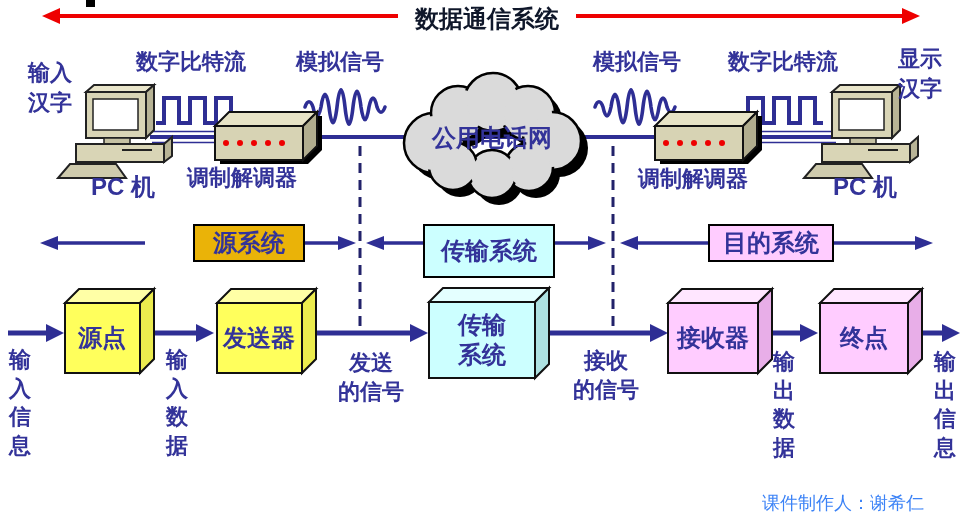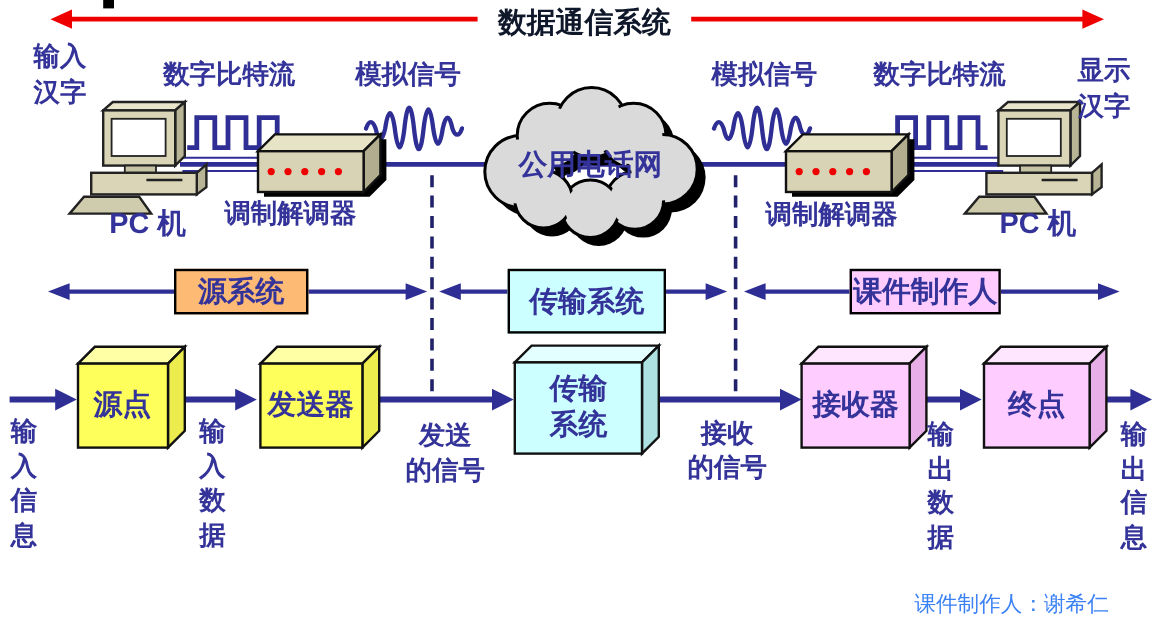--- a/index.html
+++ b/index.html
@@ -17,21 +17,21 @@
   .ml{white-space:pre-line;}
   .banner-title{
     position:absolute;color:#0f172a;font-weight:bold;font-size:24px;white-space:nowrap;
     transform:translateX(-50%);
   }
   .band-box{
     position:absolute;display:flex;align-items:center;justify-content:center;
     border:2px solid #000;color:#333399;font-weight:bold;font-size:24px;box-sizing:border-box;
     white-space:nowrap;
   }
-  .band-yellow{background:#fdba74;}
+  .band-yellow{background:#eab308;margin-left:48px;}
   .band-cyan{background:#ccffff;}
   .band-pink{background:#ffccff;}
   .box-lbl{
     position:absolute;color:#333399;font-weight:bold;font-size:24px;line-height:1.25;
     transform:translate(-50%,-50%);text-align:center;white-space:pre-line;
   }
   .vlbl{
     position:absolute;color:#333399;font-weight:bold;font-size:22px;line-height:1.3;
     transform:translateX(-50%);text-align:center;white-space:pre-line;
   }
@@ -208,38 +208,38 @@
     </g>
     <g stroke="#111" stroke-width="2">
       <polygon points="820,303 908,303 922,289 834,289" fill="#ffe6ff"></polygon>
       <polygon points="908,303 922,289 922,359 908,373" fill="#e8aee8"></polygon>
       <rect x="820" y="303" width="88" height="70" fill="#ffccff"></rect>
     </g>
   </svg>
 
   <div class="banner-title" style="left:487px;top:3px;">数据通信系统</div>
 
-  <div class="lbl ml" style="left:28px;top:32px;">输入
+  <div class="lbl ml" style="left:28px;top:60px;font-family:Liberation Mono, monospace;">输入
 汉字</div>
   <div class="lbl cx" style="left:191px;top:47px;">数字比特流</div>
   <div class="lbl cx" style="left:340px;top:47px;">模拟信号</div>
   <div class="lbl cx" style="left:637px;top:47px;">模拟信号</div>
   <div class="lbl cx" style="left:783px;top:47px;">数字比特流</div>
   <div class="lbl ml" style="left:898px;top:44px;">显示
 汉字</div>
 
   <div class="lbl cx" style="left:123px;top:171px;font-size:24px;">PC 机</div>
   <div class="lbl cx" style="left:242px;top:163px;">调制解调器</div>
   <div class="lbl cc" style="left:492px;top:138px;font-size:24px;">公用电话网</div>
   <div class="lbl cx" style="left:693px;top:164px;">调制解调器</div>
   <div class="lbl cx" style="left:865px;top:171px;font-size:24px;">PC 机</div>
 
   <div class="band-box band-yellow" style="left:145px;top:224px;width:112px;height:38px;">源系统</div>
   <div class="band-box band-cyan" style="left:423px;top:224px;width:132px;height:54px;">传输系统</div>
-  <div class="band-box band-pink" style="left:708px;top:224px;width:126px;height:38px;">课件制作人</div>
+  <div class="band-box band-pink" style="left:708px;top:224px;width:126px;height:38px;">目的系统</div>
 
   <div class="box-lbl" style="left:102px;top:338px;">源点</div>
   <div class="box-lbl" style="left:259px;top:338px;">发送器</div>
   <div class="box-lbl" style="left:482px;top:340px;">传输
 系统</div>
   <div class="box-lbl" style="left:713px;top:338px;">接收器</div>
   <div class="box-lbl" style="left:864px;top:338px;">终点</div>
 
   <div class="vlbl" style="left:20px;top:346px;">输
 入

